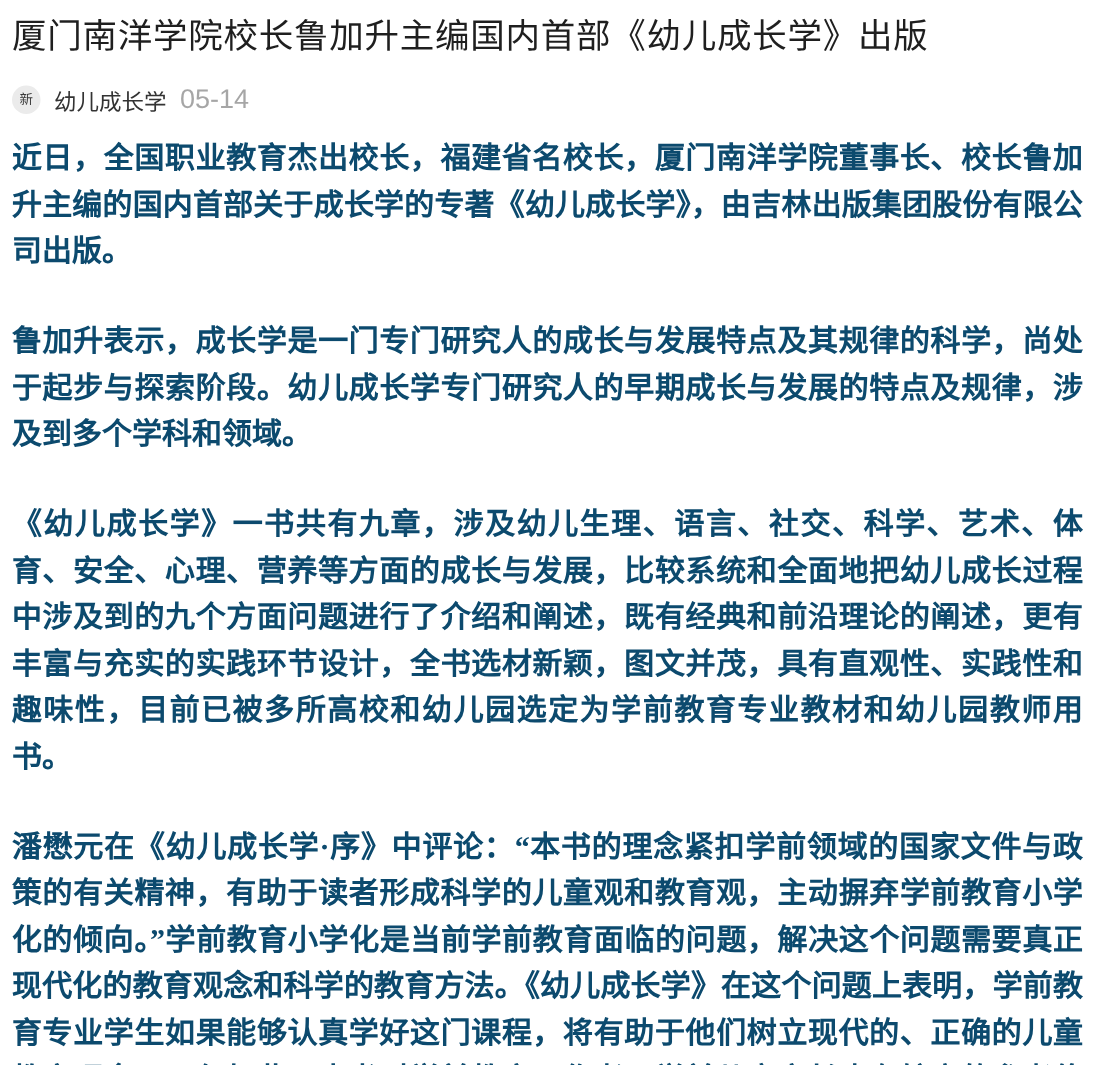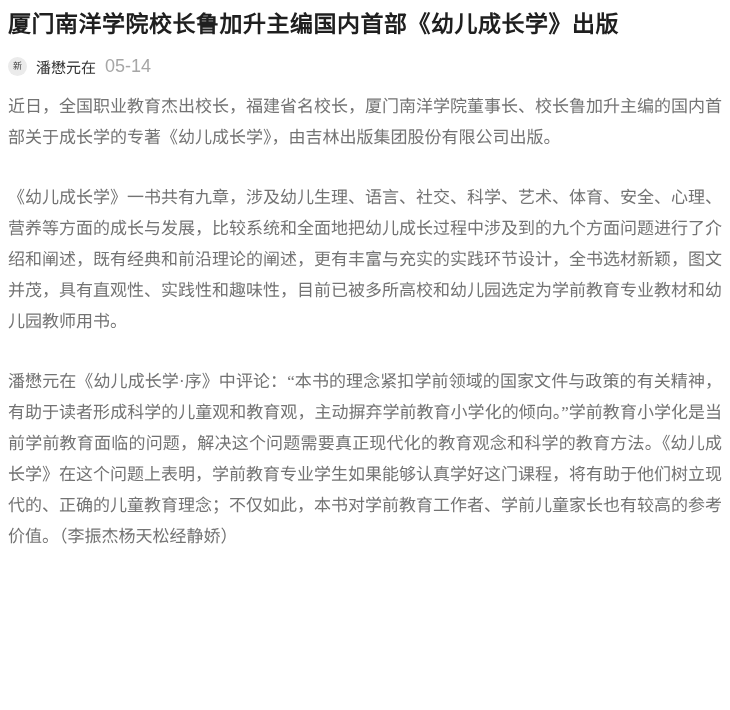--- a/index.html
+++ b/index.html
@@ -15,21 +15,21 @@
     -webkit-font-smoothing: antialiased;
   }
   .article {
     padding: 10px 8px 0 8px;
     box-sizing: border-box;
   }
   .article-title {
     margin: 0 0 16px 0;
     font-family: "Liberation Sans", "DejaVu Sans", sans-serif;
     font-size: 23px;
-    font-weight: 700;
+    font-weight: 400;
     line-height: 1.3;
     color: #1f1f1f;
     letter-spacing: 0.5px;
   }
   .meta-row {
     display: flex;
     align-items: center;
     margin: 0 0 14px 0;
     font-family: "Liberation Sans", "DejaVu Sans", sans-serif;
   }
@@ -52,43 +52,45 @@
     color: #333333;
     cursor: pointer;
   }
   .source-date {
     margin-left: 9px;
     font-size: 18px;
     color: #a6a6a6;
   }
   .article-body p {
     margin: 0 0 29px 0;
-    font-size: 17px;
+    font-size: 20px;
     line-height: 31px;
-    color: #737373;
+    color: #0c4a6e;
     text-align: justify;
     text-justify: inter-ideograph;
     word-break: break-all;
+    font-weight: bold;
   }
   .article-body p:last-child {
     margin-bottom: 0;
   }
 </style>
 </head>
 <body>
 
 <div class="article">
 
   <h1 class="article-title">厦门南洋学院校长鲁加升主编国内首部《幼儿成长学》出版</h1>
 
   <div class="meta-row">
     <span class="source-logo">新</span>
-    <span class="source-name">潘懋元在</span>
+    <span class="source-name">幼儿成长学</span>
     <span class="source-date">05-14</span>
   </div>
 
   <div class="article-body">
     <p>近日，全国职业教育杰出校长，福建省名校长，厦门南洋学院董事长、校长鲁加升主编的国内首部关于成长学的专著《幼儿成长学》，由吉林出版集团股份有限公司出版。</p>
+    <p>鲁加升表示，成长学是一门专门研究人的成长与发展特点及其规律的科学，尚处于起步与探索阶段。幼儿成长学专门研究人的早期成长与发展的特点及规律，涉及到多个学科和领域。</p>
     <p>《幼儿成长学》一书共有九章，涉及幼儿生理、语言、社交、科学、艺术、体育、安全、心理、营养等方面的成长与发展，比较系统和全面地把幼儿成长过程中涉及到的九个方面问题进行了介绍和阐述，既有经典和前沿理论的阐述，更有丰富与充实的实践环节设计，全书选材新颖，图文并茂，具有直观性、实践性和趣味性，目前已被多所高校和幼儿园选定为学前教育专业教材和幼儿园教师用书。</p>
     <p>潘懋元在《幼儿成长学·序》中评论：“本书的理念紧扣学前领域的国家文件与政策的有关精神，有助于读者形成科学的儿童观和教育观，主动摒弃学前教育小学化的倾向。”学前教育小学化是当前学前教育面临的问题，解决这个问题需要真正现代化的教育观念和科学的教育方法。《幼儿成长学》在这个问题上表明，学前教育专业学生如果能够认真学好这门课程，将有助于他们树立现代的、正确的儿童教育理念；不仅如此，本书对学前教育工作者、学前儿童家长也有较高的参考价值。（李振杰杨天松经静娇）</p>
   </div>
 
 </div>
 
 </body></html>

